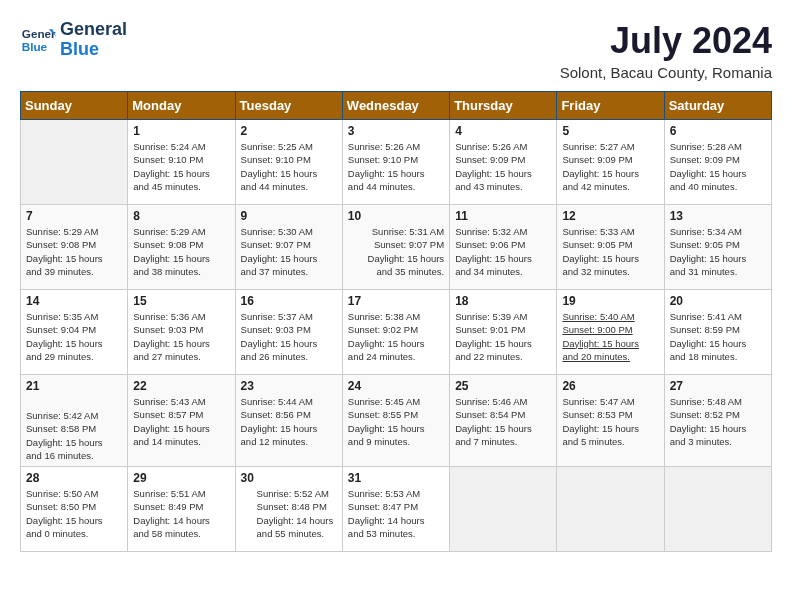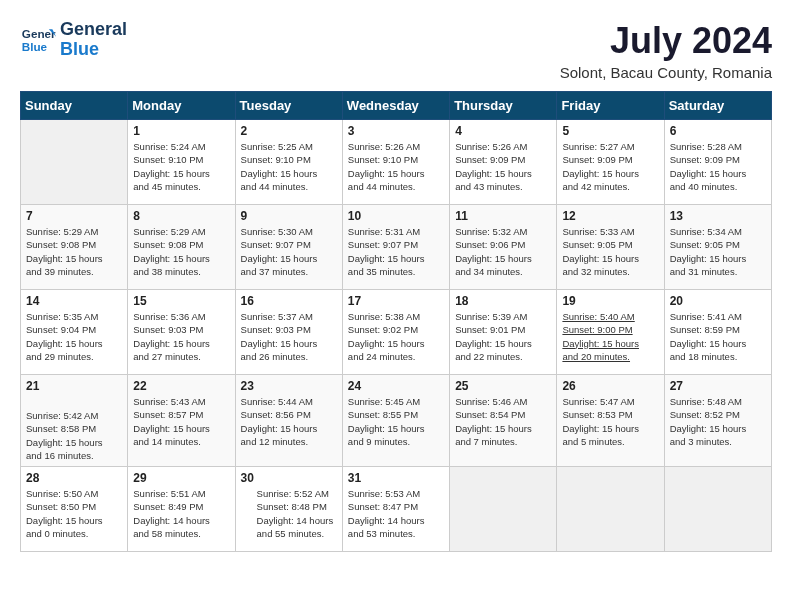--- a/index.html
+++ b/index.html
@@ -46,21 +46,21 @@
       font-size: 15px;
       color: #333;
       margin-top: 2px;
     }
     .calendar-table {
       width: 100%;
       border-collapse: collapse;
       font-size: 11px;
     }
     .calendar-table thead th {
-      background-color: #0c4a6e;
+      background-color: #a16207;
       color: #fff;
       padding: 6px 4px;
       text-align: left;
       font-size: 13px;
       font-weight: bold;
       border: 1px solid #1e4d7a;
     }
     .calendar-table tbody td {
       border: 1px solid #ccc;
       padding: 4px 5px;
@@ -190,21 +190,21 @@
         </td>
         <td>
           <span class="day-number">9</span>
           <div class="day-info" style="white-space: pre-line;">Sunrise: 5:30 AM
 Sunset: 9:07 PM
 Daylight: 15 hours
 and 37 minutes.</div>
         </td>
         <td>
           <span class="day-number">10</span>
-          <div class="day-info" style="white-space: pre-line;">Sunrise: 5:31 AM
+          <div class="day-info" style="white-space: pre-line; text-align: right;">Sunrise: 5:31 AM
 Sunset: 9:07 PM
 Daylight: 15 hours
 and 35 minutes.</div>
         </td>
         <td>
           <span class="day-number">11</span>
           <div class="day-info" style="white-space: pre-line;">Sunrise: 5:32 AM
 Sunset: 9:06 PM
 Daylight: 15 hours
 and 34 minutes.</div>

